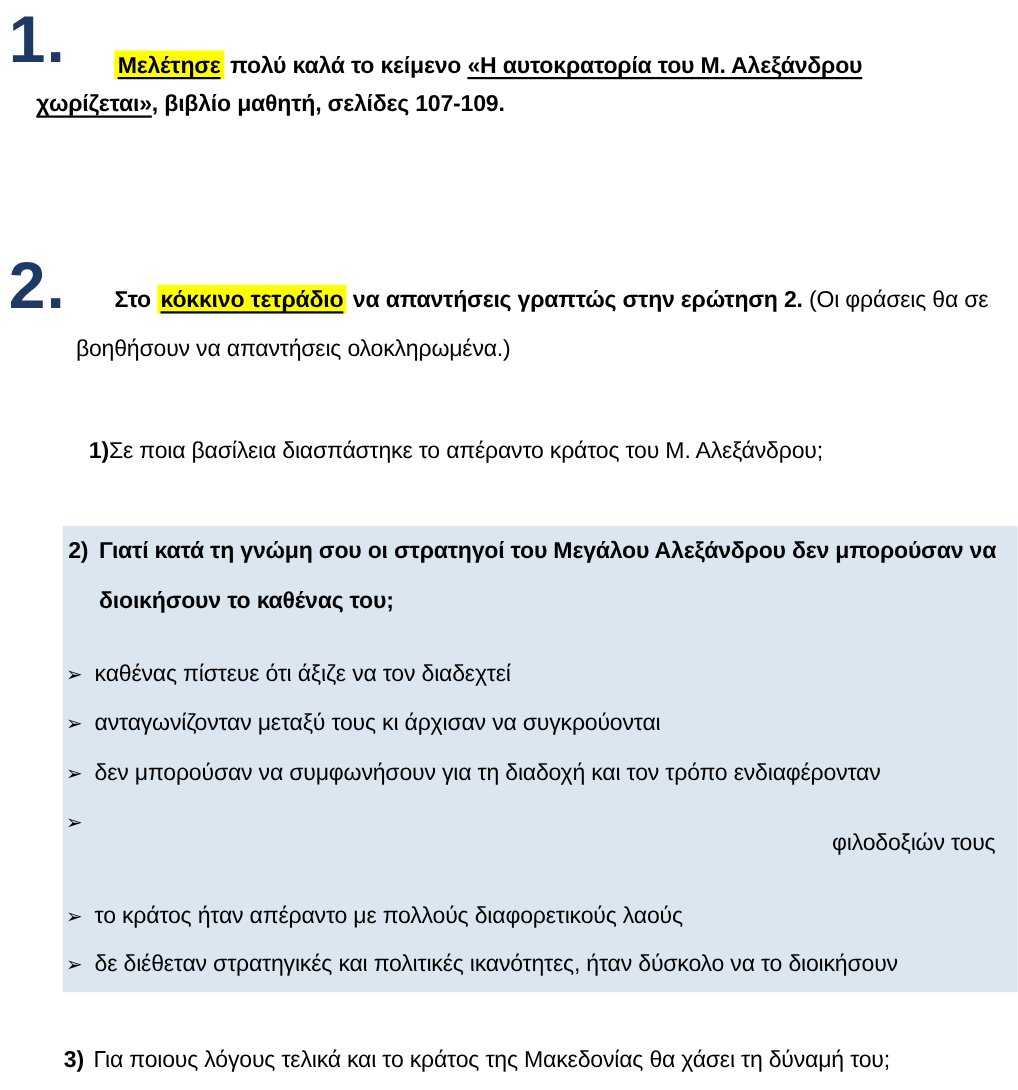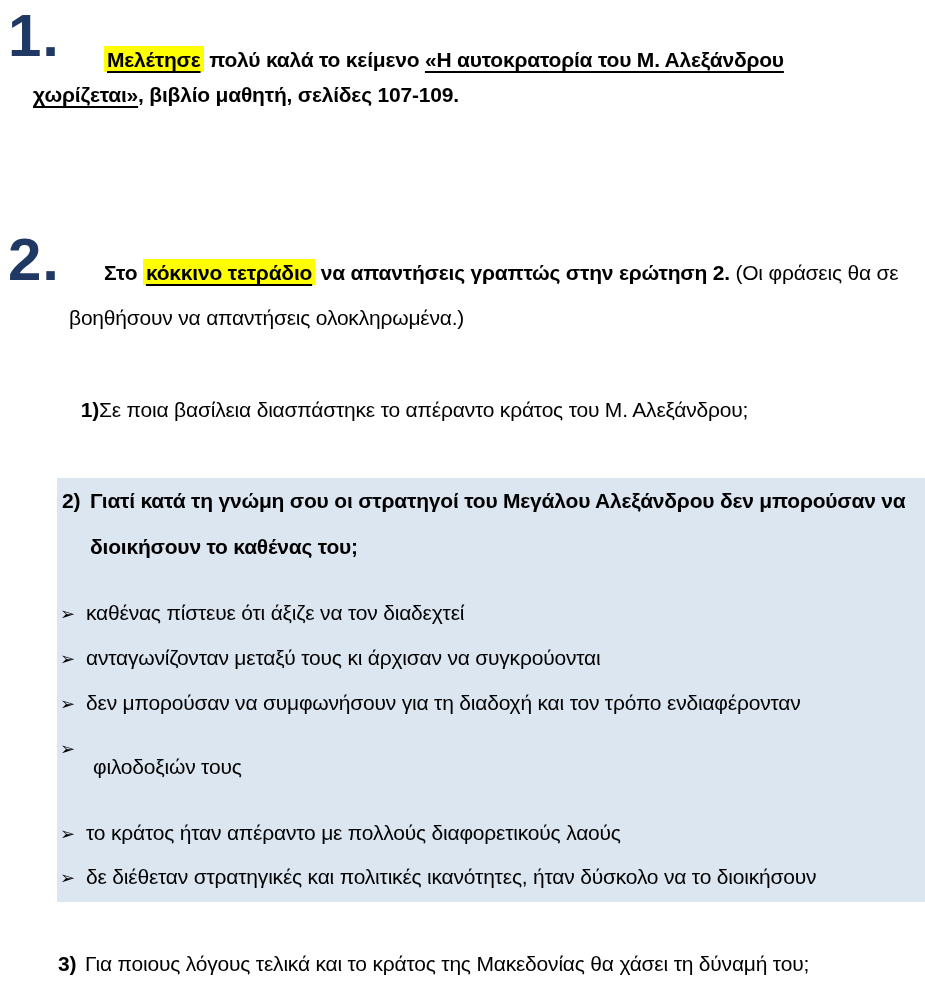--- a/index.html
+++ b/index.html
@@ -73,21 +73,21 @@
 
 <div class="line bullet" style="top:645px;">
   <span class="arrow">➢</span><span>ανταγωνίζονταν μεταξύ τους κι άρχισαν να συγκρούονται</span>
 </div>
 
 <div class="line bullet" style="top:690px;">
   <span class="arrow">➢</span><span>δεν μπορούσαν να συμφωνήσουν για τη διαδοχή και τον τρόπο ενδιαφέρονταν</span>
 </div>
 
 <div class="line bullet" style="top:735px;">
-  <span class="arrow">➢</span><span class="btext"><span class="wrapline" style="display:block;">φιλοδοξιών τους</span></span>
+  <span class="arrow">➢</span><span class="btext"><span class="wrapline" style="display:block;text-align:right;">φιλοδοξιών τους</span></span>
 </div>
 
 <div class="line bullet" style="top:820px;">
   <span class="arrow">➢</span><span>το κράτος ήταν απέραντο με πολλούς διαφορετικούς λαούς</span>
 </div>
 
 <div class="line bullet" style="top:864px;">
   <span class="arrow">➢</span><span>δε διέθεταν στρατηγικές και πολιτικές ικανότητες, ήταν δύσκολο να το διοικήσουν</span>
 </div>
 

